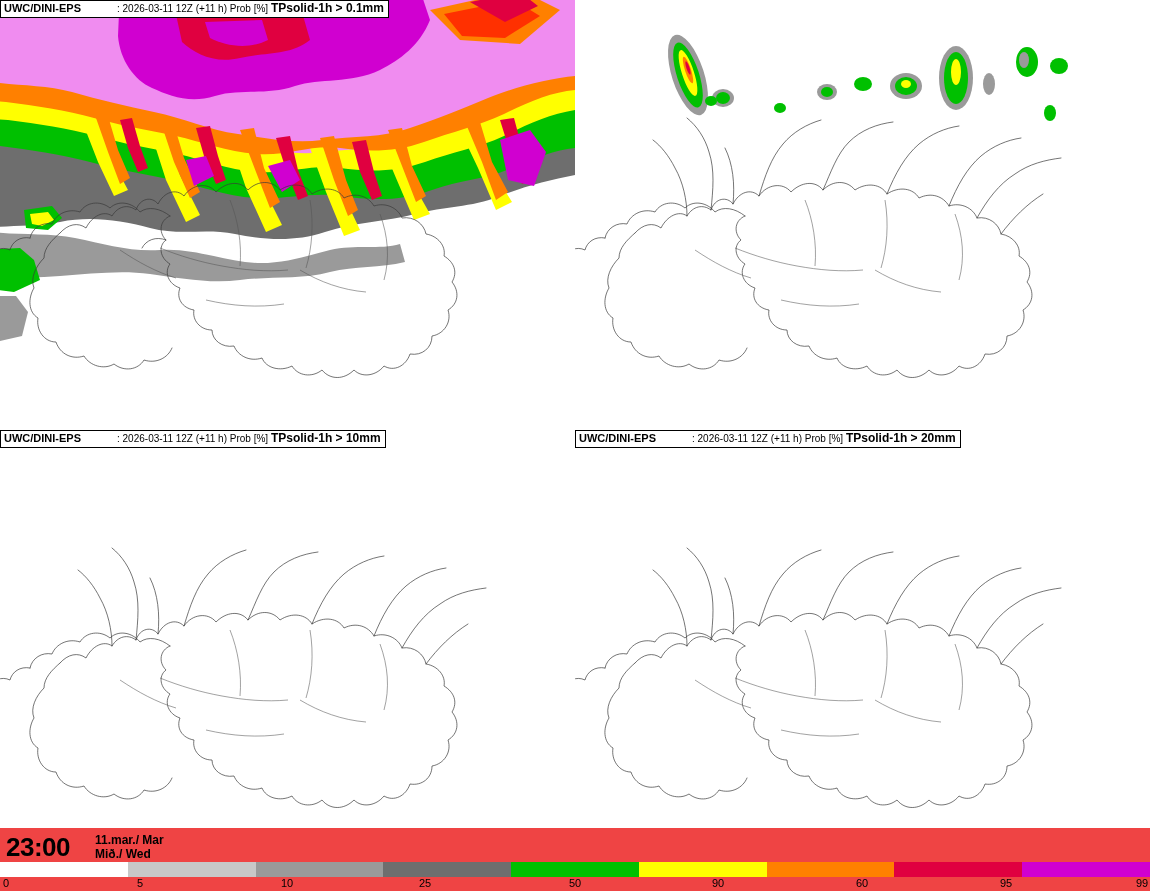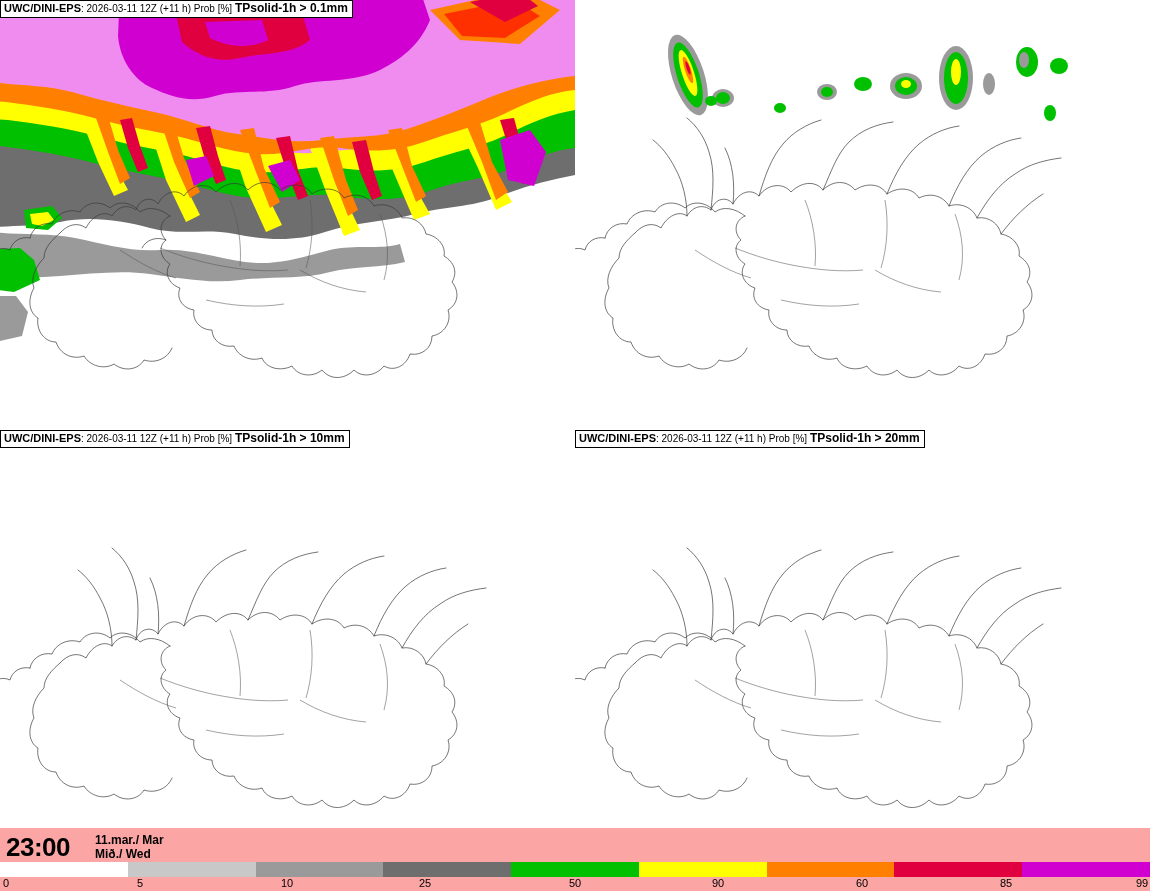--- a/index.html
+++ b/index.html
@@ -54,34 +54,35 @@
     z-index: 20;
   }
   .title-model {
     font-weight: bold;
     font-size: 11px;
     color: #000;
   }
   .title-run {
     font-size: 10px;
     color: #000;
+    margin-left: 36px;
   }
   .title-var {
     font-weight: bold;
     font-size: 12px;
     color: #000;
   }
   
   .footer {
     position: absolute;
     left: 0;
     top: 828px;
     width: 1150px;
     height: 63px;
-    background: #fca5a5;
+    background: #ef4444;
   }
   .timebox {
     position: absolute;
     left: 0;
     top: 0;
     width: 170px;
     height: 38px;
     display: flex;
     align-items: center;
   }
@@ -385,17 +386,17 @@
       <div class="seg" style="background:#d000d0"></div>
     </div>
     <div class="cbar-labels">
       <span style="left:6px">0</span>
       <span style="left:140px">5</span>
       <span style="left:287px">10</span>
       <span style="left:425px">25</span>
       <span style="left:575px">50</span>
       <span style="left:718px">90</span>
       <span style="left:862px">60</span>
-      <span style="left:1006px">85</span>
+      <span style="left:1006px">95</span>
       <span style="left:1142px">99</span>
     </div>
   </div>
 </div>
 
 </body></html>

